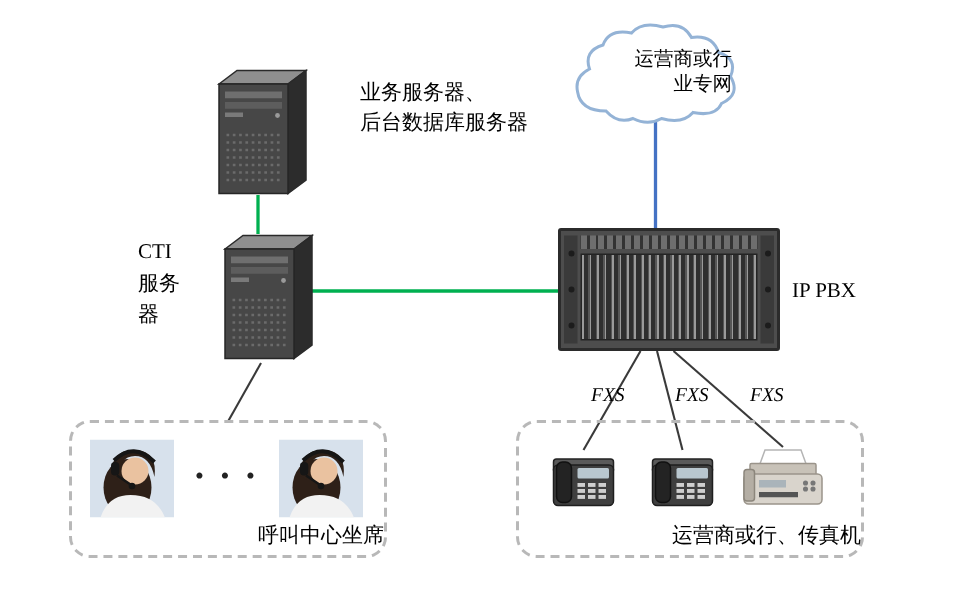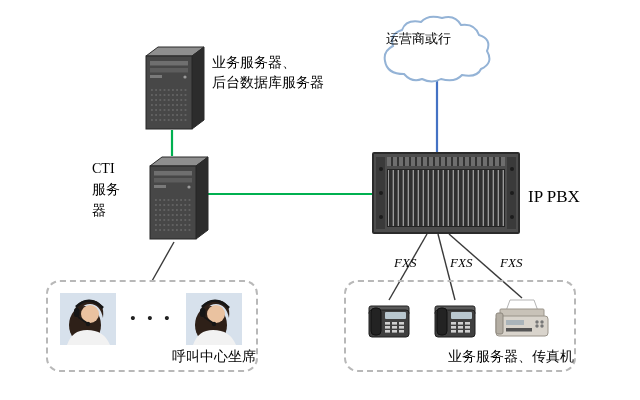--- a/index.html
+++ b/index.html
@@ -7,21 +7,21 @@
     position:relative;width:640px;height:400px;background:#fff;overflow:hidden;
     font-family:"Liberation Serif","DejaVu Serif",serif;color:#000;
   }
   .lines{position:absolute;left:0;top:0;width:640px;height:400px;pointer-events:none;}
   .lbl{position:absolute;color:#000;white-space:nowrap;}
   .lbl div{white-space:nowrap;}
 
   
   .tower{position:absolute;width:66px;height:88px;}
   .cloud-wrap{position:absolute;left:374px;top:14px;width:126px;height:70px;}
-  .cloud-text{position:absolute;left:386px;top:30px;width:102px;text-align:left;
+  .cloud-text{position:absolute;left:386px;top:30px;width:102px;text-align:right;
               font-size:13px;line-height:17px;}
 
   
   .pbx{position:absolute;left:372px;top:152px;width:148px;height:82px;
        background:#4d4d4d;border:2px solid #2b2b2b;border-radius:2px;box-sizing:border-box;}
   .pbx-ear{position:absolute;top:3px;bottom:3px;width:9px;background:#3a3a3a;
            display:flex;flex-direction:column;justify-content:space-around;align-items:center;}
   .pbx-ear.left{left:2px}.pbx-ear.right{right:2px}
   .pbx-hole{width:4px;height:4px;border-radius:50%;background:#1c1c1c;}
   .pbx-top{position:absolute;left:13px;right:13px;top:3px;height:9px;
@@ -31,21 +31,21 @@
 
   
   .dashed-box{position:absolute;border:2px dashed var(--box-border,#b8b8b8);border-radius:14px;box-sizing:border-box;}
   .box-label{position:absolute;left:0;right:0;bottom:4px;text-align:right;font-size:14px;}
 
   .dots{position:absolute;text-align:center;font-size:15px;letter-spacing:4px;font-weight:bold;color:#222;}
 
   .device{position:absolute;}
   .cn{font-size:14px;line-height:20px;}
   .fxs{font-size:13px;font-style:italic;}
-  .pbx-label{font-size:17px;text-align:right;}
+  .pbx-label{font-size:14px;text-align:right;}
 </style>
 </head>
 <body>
 
 <div class="canvas">
 
   <svg width="0" height="0" style="position:absolute" aria-hidden="true">
     <defs>
       <symbol id="sym-tower" viewBox="0 0 66 88">
         <polygon points="4,12 16,3 62,3 50,12" fill="#8f8f8f" stroke="#2a2a2a" stroke-width="1"></polygon>
@@ -119,39 +119,40 @@
     <line x1="437" y1="78" x2="437" y2="152" style="stroke:var(--line-blue,#4472c4);stroke-width:2.2"></line>
     <line x1="174" y1="242" x2="152" y2="281" style="stroke:var(--line-black,#3a3a3a);stroke-width:1.4"></line>
     <line x1="427" y1="234" x2="389" y2="300" style="stroke:var(--line-black,#3a3a3a);stroke-width:1.4"></line>
     <line x1="438" y1="234" x2="455" y2="300" style="stroke:var(--line-black,#3a3a3a);stroke-width:1.4"></line>
     <line x1="449" y1="234" x2="522" y2="298" style="stroke:var(--line-black,#3a3a3a);stroke-width:1.4"></line>
   </svg>
 
   <svg class="tower" style="left:142px;top:44px">
     <use href="#sym-tower"></use>
   </svg>
-  <div class="lbl cn" style="left:212px;top:53px">
+  <div class="lbl cn" style="left:240px;top:53px">
     <div>业务服务器、</div>
     <div>后台数据库服务器</div>
   </div>
 
   <svg class="tower" style="left:146px;top:154px">
     <use href="#sym-tower"></use>
   </svg>
   <div class="lbl cn" style="left:92px;top:158px;line-height:21px">
     <div>CTI</div>
     <div>服务</div>
     <div>器</div>
   </div>
 
   <svg class="cloud-wrap" viewBox="0 0 126 70">
     <path d="M30 60 Q13 60 11 47 Q9 37 19 32 Q15 20 28 16 Q32 5 47 8 Q54 0 68 4 Q81 0 87 11 Q101 9 105 21 Q118 25 113 37 Q120 49 107 55 Q103 64 88 61 Q81 69 67 65 Q58 70 48 65 Q38 69 30 60 Z" fill="#ffffff" style="stroke:var(--cloud-stroke,#94b3d6)" stroke-width="2"></path>
   </svg>
   <div class="cloud-text">
     <div>运营商或行</div>
+    <div>业专网</div>
   </div>
 
   <div class="pbx">
     <div class="pbx-ear left">
       <div class="pbx-hole"></div>
         <div class="pbx-hole"></div>
         <div class="pbx-hole"></div>
     </div>
     <div class="pbx-ear right">
       <div class="pbx-hole"></div>
@@ -172,21 +173,21 @@
   </div>
   <svg class="device" style="left:60px;top:293px;width:56px;height:52px">
     <use href="#sym-agent"></use>
   </svg>
   <svg class="device" style="left:186px;top:293px;width:56px;height:52px">
     <use href="#sym-agent"></use>
   </svg>
   <div class="dots" style="left:120px;top:310px;width:64px">• • •</div>
 
   <div class="dashed-box" style="left:344px;top:280px;width:232px;height:92px">
-    <div class="box-label">业务服务器、传真机</div>
+    <div class="box-label">运营商或行、传真机</div>
   </div>
   <svg class="device" style="left:366px;top:300px;width:46px;height:40px">
     <use href="#sym-phone"></use>
   </svg>
   <svg class="device" style="left:432px;top:300px;width:46px;height:40px">
     <use href="#sym-phone"></use>
   </svg>
   <svg class="device" style="left:494px;top:298px;width:56px;height:42px">
     <use href="#sym-fax"></use>
   </svg>

